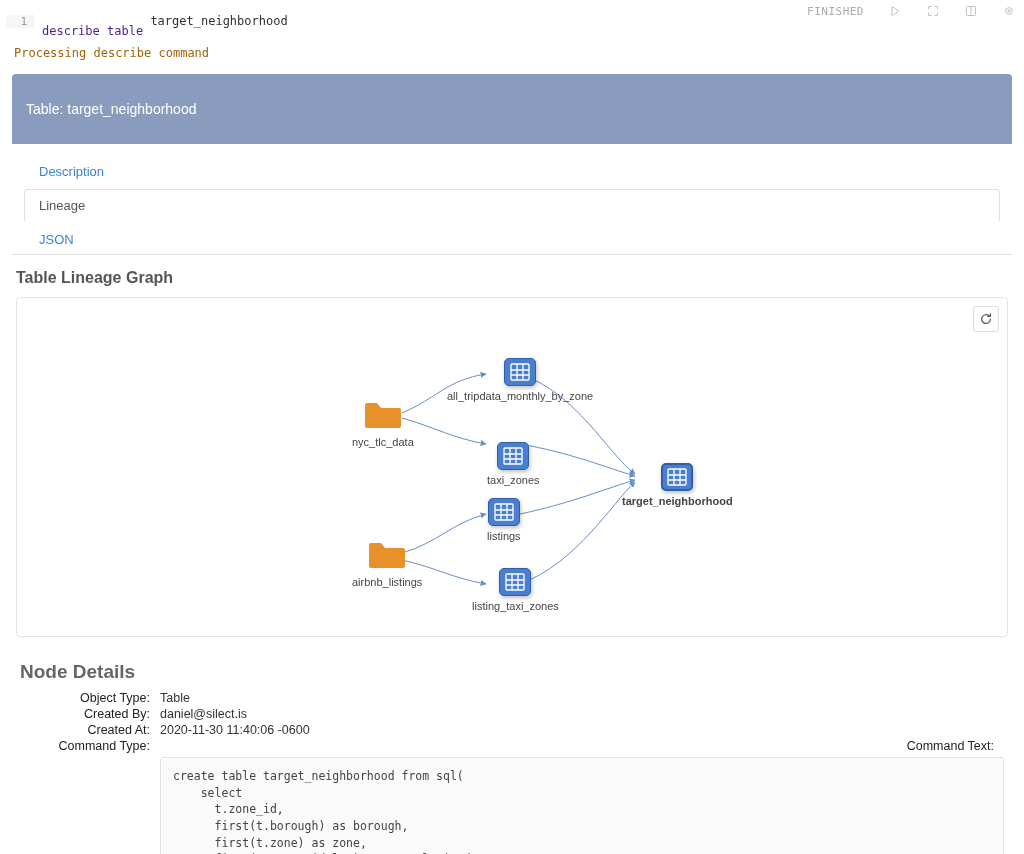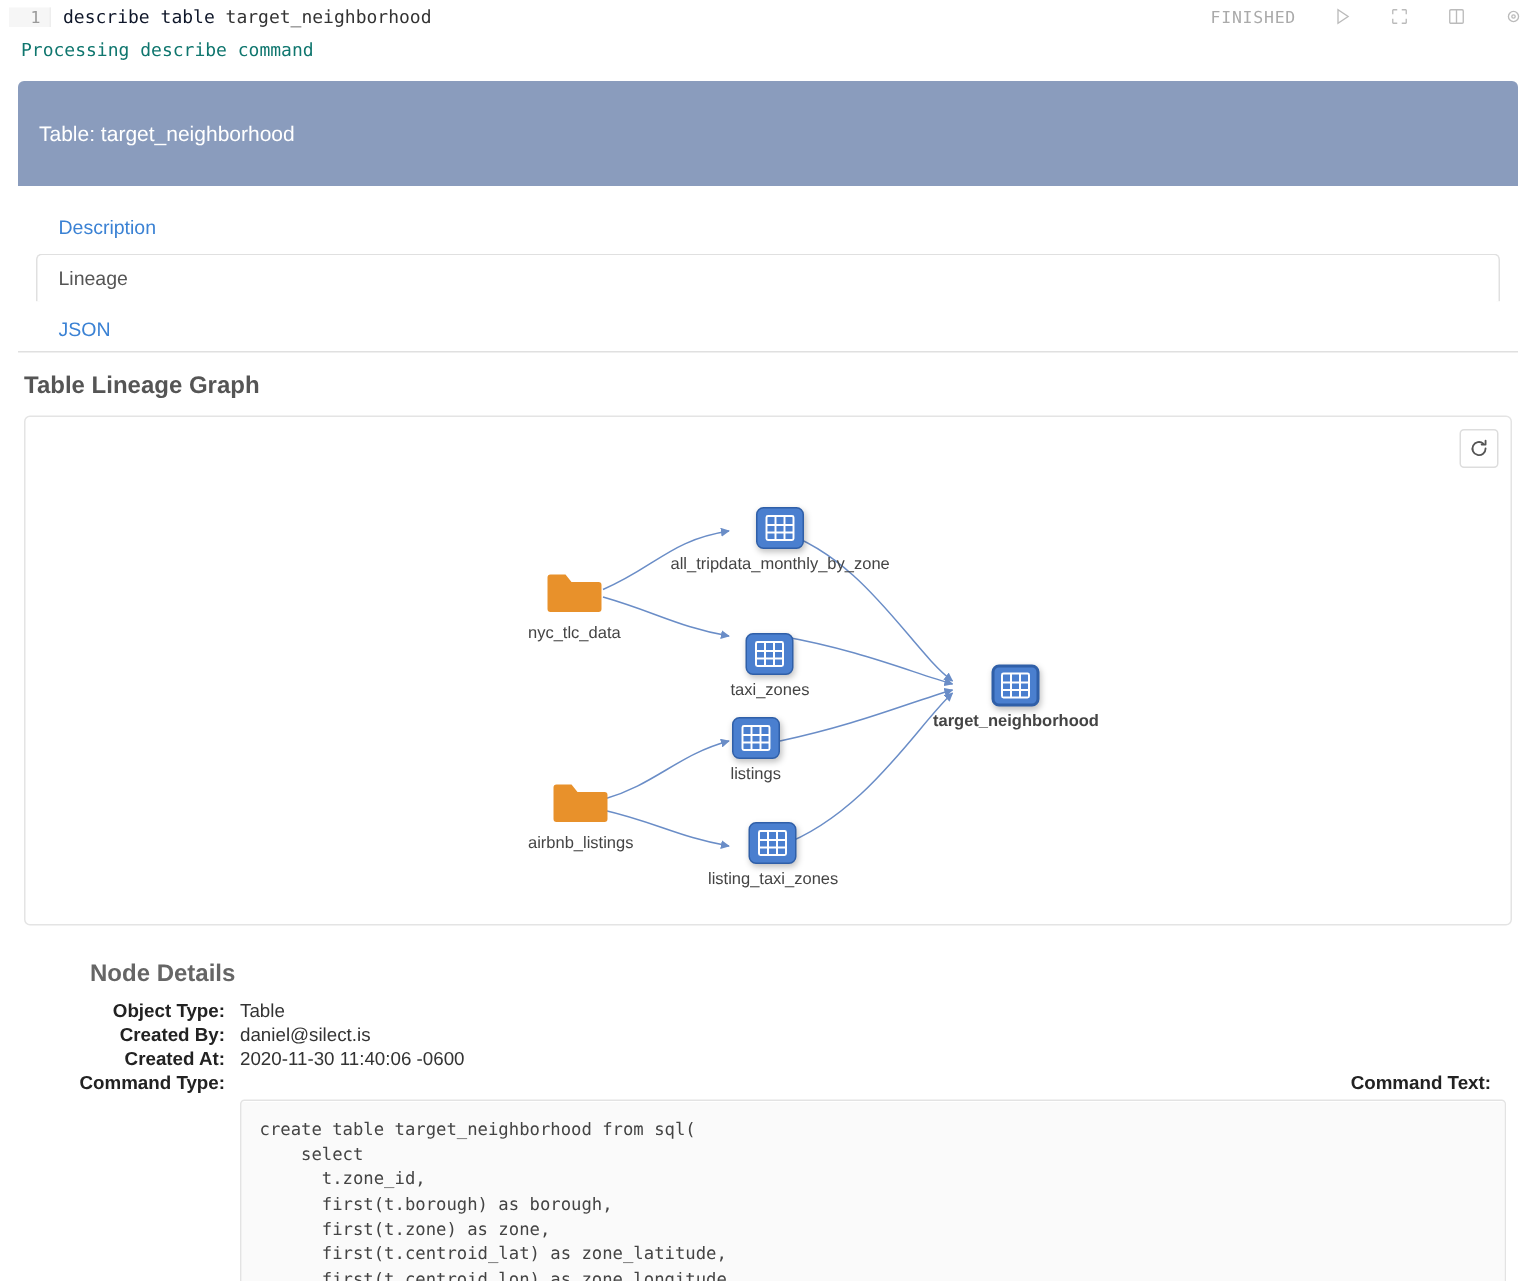--- a/index.html
+++ b/index.html
@@ -21,39 +21,39 @@
   .line-gutter {
     width: 28px;
     text-align: right;
     color: #999;
     background: #f6f6f6;
     padding-right: 6px;
     border-right: 1px solid #eee;
     margin-right: 8px;
     font-size: 11px;
   }
-  .kw { color: #0f172a; }
+  .kw { color: #4c1d95; margin-top: 20px; }
   .plain { color: #333; }
   .status-right {
     position: absolute;
     right: 8px;
     top: 4px;
     display: flex;
     align-items: center;
     gap: 24px;
     color: #aaa;
     font-size: 11px;
     letter-spacing: 0.5px;
   }
   .status-right .icon { width: 14px; height: 14px; display: inline-flex; align-items: center; justify-content: center; }
   .processing {
     font-family: Menlo, Consolas, monospace;
     font-size: 12px;
     padding: 4px 14px 14px;
-    color: #0f766e;
+    color: #a16207;
   }
   .content { padding: 0 12px 20px; }
   .panel-header {
     background: #8899bb;
     background: #8a9cbd;
     color: #fff;
     padding: 27px 14px;
     border-radius: 4px 4px 0 0;
     font-size: 14px;
   }
@@ -120,35 +120,34 @@
     box-shadow: 1px 2px 4px rgba(0,0,0,0.25);
   }
   .gnode.folder .glyph { background: transparent; box-shadow:none; width:40px; height:34px;}
   .gnode.table .glyph { background: #4a7fcf; border:1px solid #2f5fa8; width:32px; height:28px; border-radius:5px;}
   .gnode.target .glyph { border-width:2px; }
   .gnode .lbl { white-space: nowrap; }
   .gnode.target .lbl { font-weight: 700; }
   svg.edges { position:absolute; inset:0; width:100%; height:100%; pointer-events:none; }
 
   .node-details-title {
-    font-size: 16px;
+    font-size: 19px;
     font-weight: 600;
     color: #666;
     padding: 24px 8px 8px;
-    margin-left: 40px;
   }
   .details-grid {
     display: grid;
     grid-template-columns: 140px 1fr;
     row-gap: 2px;
     padding: 0 8px 4px;
     font-size: 12.5px;
     align-items: start;
   }
-  .details-grid .k { text-align: right; font-weight: 700; padding-right: 10px; color:#222;}
+  .details-grid .k { text-align: right; font-weight: 400; padding-right: 10px; color:#222;}
   .details-grid .v { color:#333; }
   .cmd-text {
     grid-column: 2 / 3;
     border: 1px solid #e3e3e3;
     background: #fafafa;
     border-radius: 3px;
     padding: 10px 12px;
     font-family: Menlo, Consolas, monospace;
     font-size: 11.5px;
     white-space: pre;

